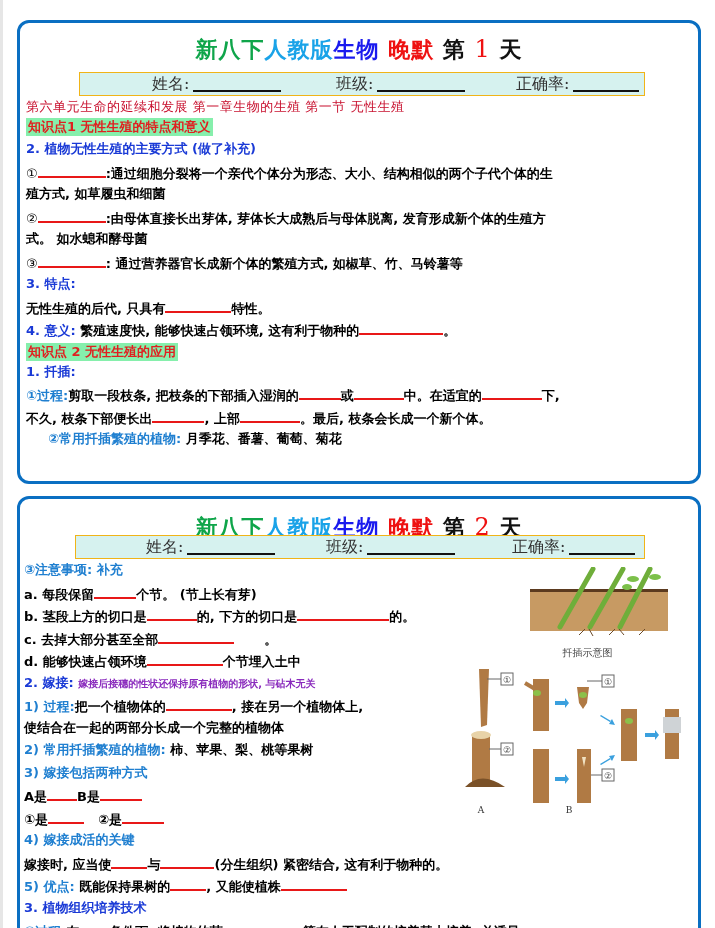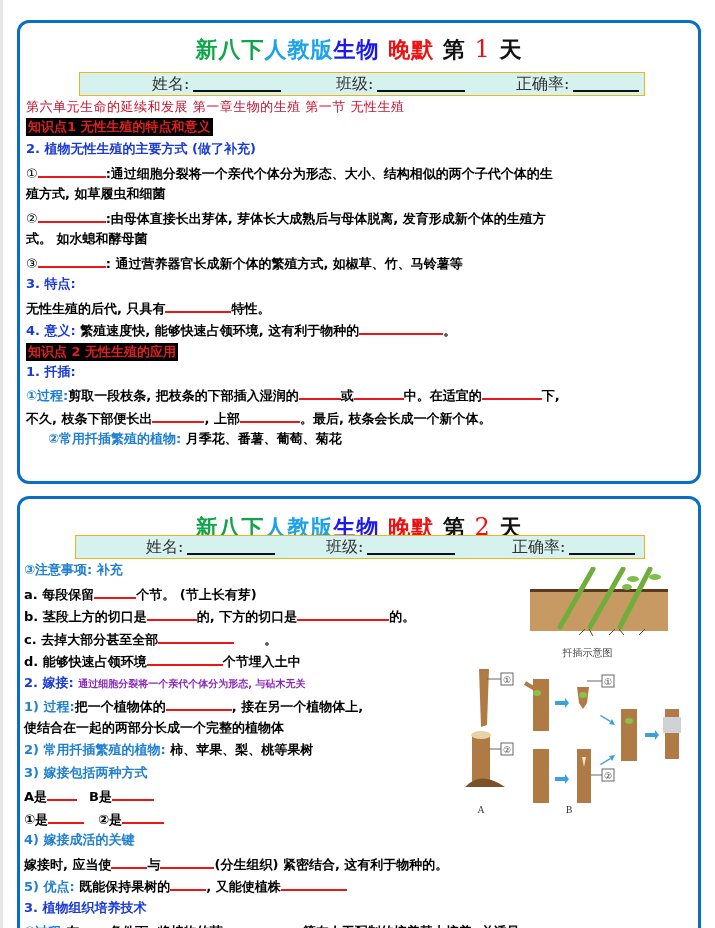--- a/index.html
+++ b/index.html
@@ -34,21 +34,21 @@
     font-size:16px; color:#333; display:flex; align-items:center;
   }
   .namebar .f { position:absolute; display:flex; align-items:center; }
   .namebar .ln { display:inline-block; border-bottom:2px solid #111; height:14px; margin-left:4px; }
   .content {
     position:absolute; left:6px; right:8px;
     font-size:13px; font-weight:bold; font-family:"DejaVu Sans", sans-serif;
   }
   .line { height:22.5px; line-height:22.5px; white-space:nowrap; position:relative; }
   .sub { color:#c8102e; font-weight:normal; font-size:13px; letter-spacing:0.5px; }
-  .kp { background:#000000; color:#e02020; display:inline-block; line-height:18px; padding:0 2px; font-weight:bold; }
+  .kp { background:#86efac; color:#e02020; display:inline-block; line-height:18px; padding:0 2px; font-weight:bold; }
   .hd { color:#1a3ad6; }
   .hd2 { color:#1f7fd0; }
   .note { color:#8a2bbd; font-size:10px; font-weight:bold; }
   .blank { display:inline-block; border-bottom:2px solid #e81818; height:15px; vertical-align:baseline; }
   .fig1 { position:absolute; left:505px; top:567px; width:165px; height:90px; }
   .fig2 { position:absolute; left:465px; top:665px; width:225px; height:150px; }
   .cap { font-family:"DejaVu Serif", serif; font-size:10px; color:#444; text-align:center; }
 </style>
 </head>
 <body>
@@ -128,26 +128,26 @@
         <span class="ln" style="width:66px"></span>
       </span>
   </div>
 
   <div class="content" style="top:60px;left:4px">
     <div class="line"><span class="hd2">③注意事项:</span><span class="hd2"> 补充</span></div>
     <div class="line"><span>a. 每段保留</span><span class="blank" style="width:42px"></span><span>个节。 (节上长有芽)</span></div>
     <div class="line"><span>b. 茎段上方的切口是</span><span class="blank" style="width:50px"></span><span>的, 下方的切口是</span><span class="blank" style="width:92px"></span><span>的。</span></div>
     <div class="line"><span>c. 去掉大部分甚至全部</span><span class="blank" style="width:76px"></span><span style="margin-left:30px">。</span></div>
     <div class="line"><span>d. 能够快速占领环境</span><span class="blank" style="width:76px"></span><span>个节埋入土中</span></div>
-    <div class="line"><span class="hd">2. 嫁接:</span> <span class="note">通过细胞分裂将一个亲代个体分为形态, 与砧木无关</span></div>
+    <div class="line"><span class="hd">2. 嫁接:</span> <span class="note">嫁接后接穗的性状还保持原有植物的形状, 与砧木无关</span></div>
     <div class="line"><span class="hd2">1) 过程:</span><span>把一个植物体的</span><span class="blank" style="width:66px"></span><span>, 接在另一个植物体上,</span></div>
     <div class="line">使结合在一起的两部分长成一个完整的植物体</div>
     <div class="line"><span class="hd2">2) 常用扦插繁殖的植物:</span><span> 柿、苹果、梨、桃等果树</span></div>
     <div class="line hd2">3) 嫁接包括两种方式</div>
-    <div class="line"><span>A是</span><span class="blank" style="width:30px"></span><span style="margin-left:12px">B是</span><span class="blank" style="width:42px"></span></div>
+    <div class="line"><span>A是</span><span class="blank" style="width:30px"></span><span style="">B是</span><span class="blank" style="width:42px"></span></div>
     <div class="line"><span>①是</span><span class="blank" style="width:36px"></span><span style="margin-left:14px">②是</span><span class="blank" style="width:42px"></span></div>
     <div class="line hd2">4) 嫁接成活的关键</div>
     <div class="line"><span>嫁接时, 应当使</span><span class="blank" style="width:36px"></span><span>与</span><span class="blank" style="width:54px"></span><span>(分生组织) 紧密结合, 这有利于物种的。</span></div>
     <div class="line"><span class="hd2">5) 优点:</span><span> 既能保持果树的</span><span class="blank" style="width:36px"></span><span>, 又能使植株</span><span class="blank" style="width:66px"></span></div>
     <div class="line hd">3. 植物组织培养技术</div>
     <div class="line"><span class="hd2">①过程:</span><span>在</span><span class="blank" style="width:30px"></span><span>条件下, 将植物的茎</span><span class="blank" style="width:80px"></span><span>等在人工配制的培养基上培养, 并诱导</span></div>
   </div>
 </div>
 
 <div class="fig1">

